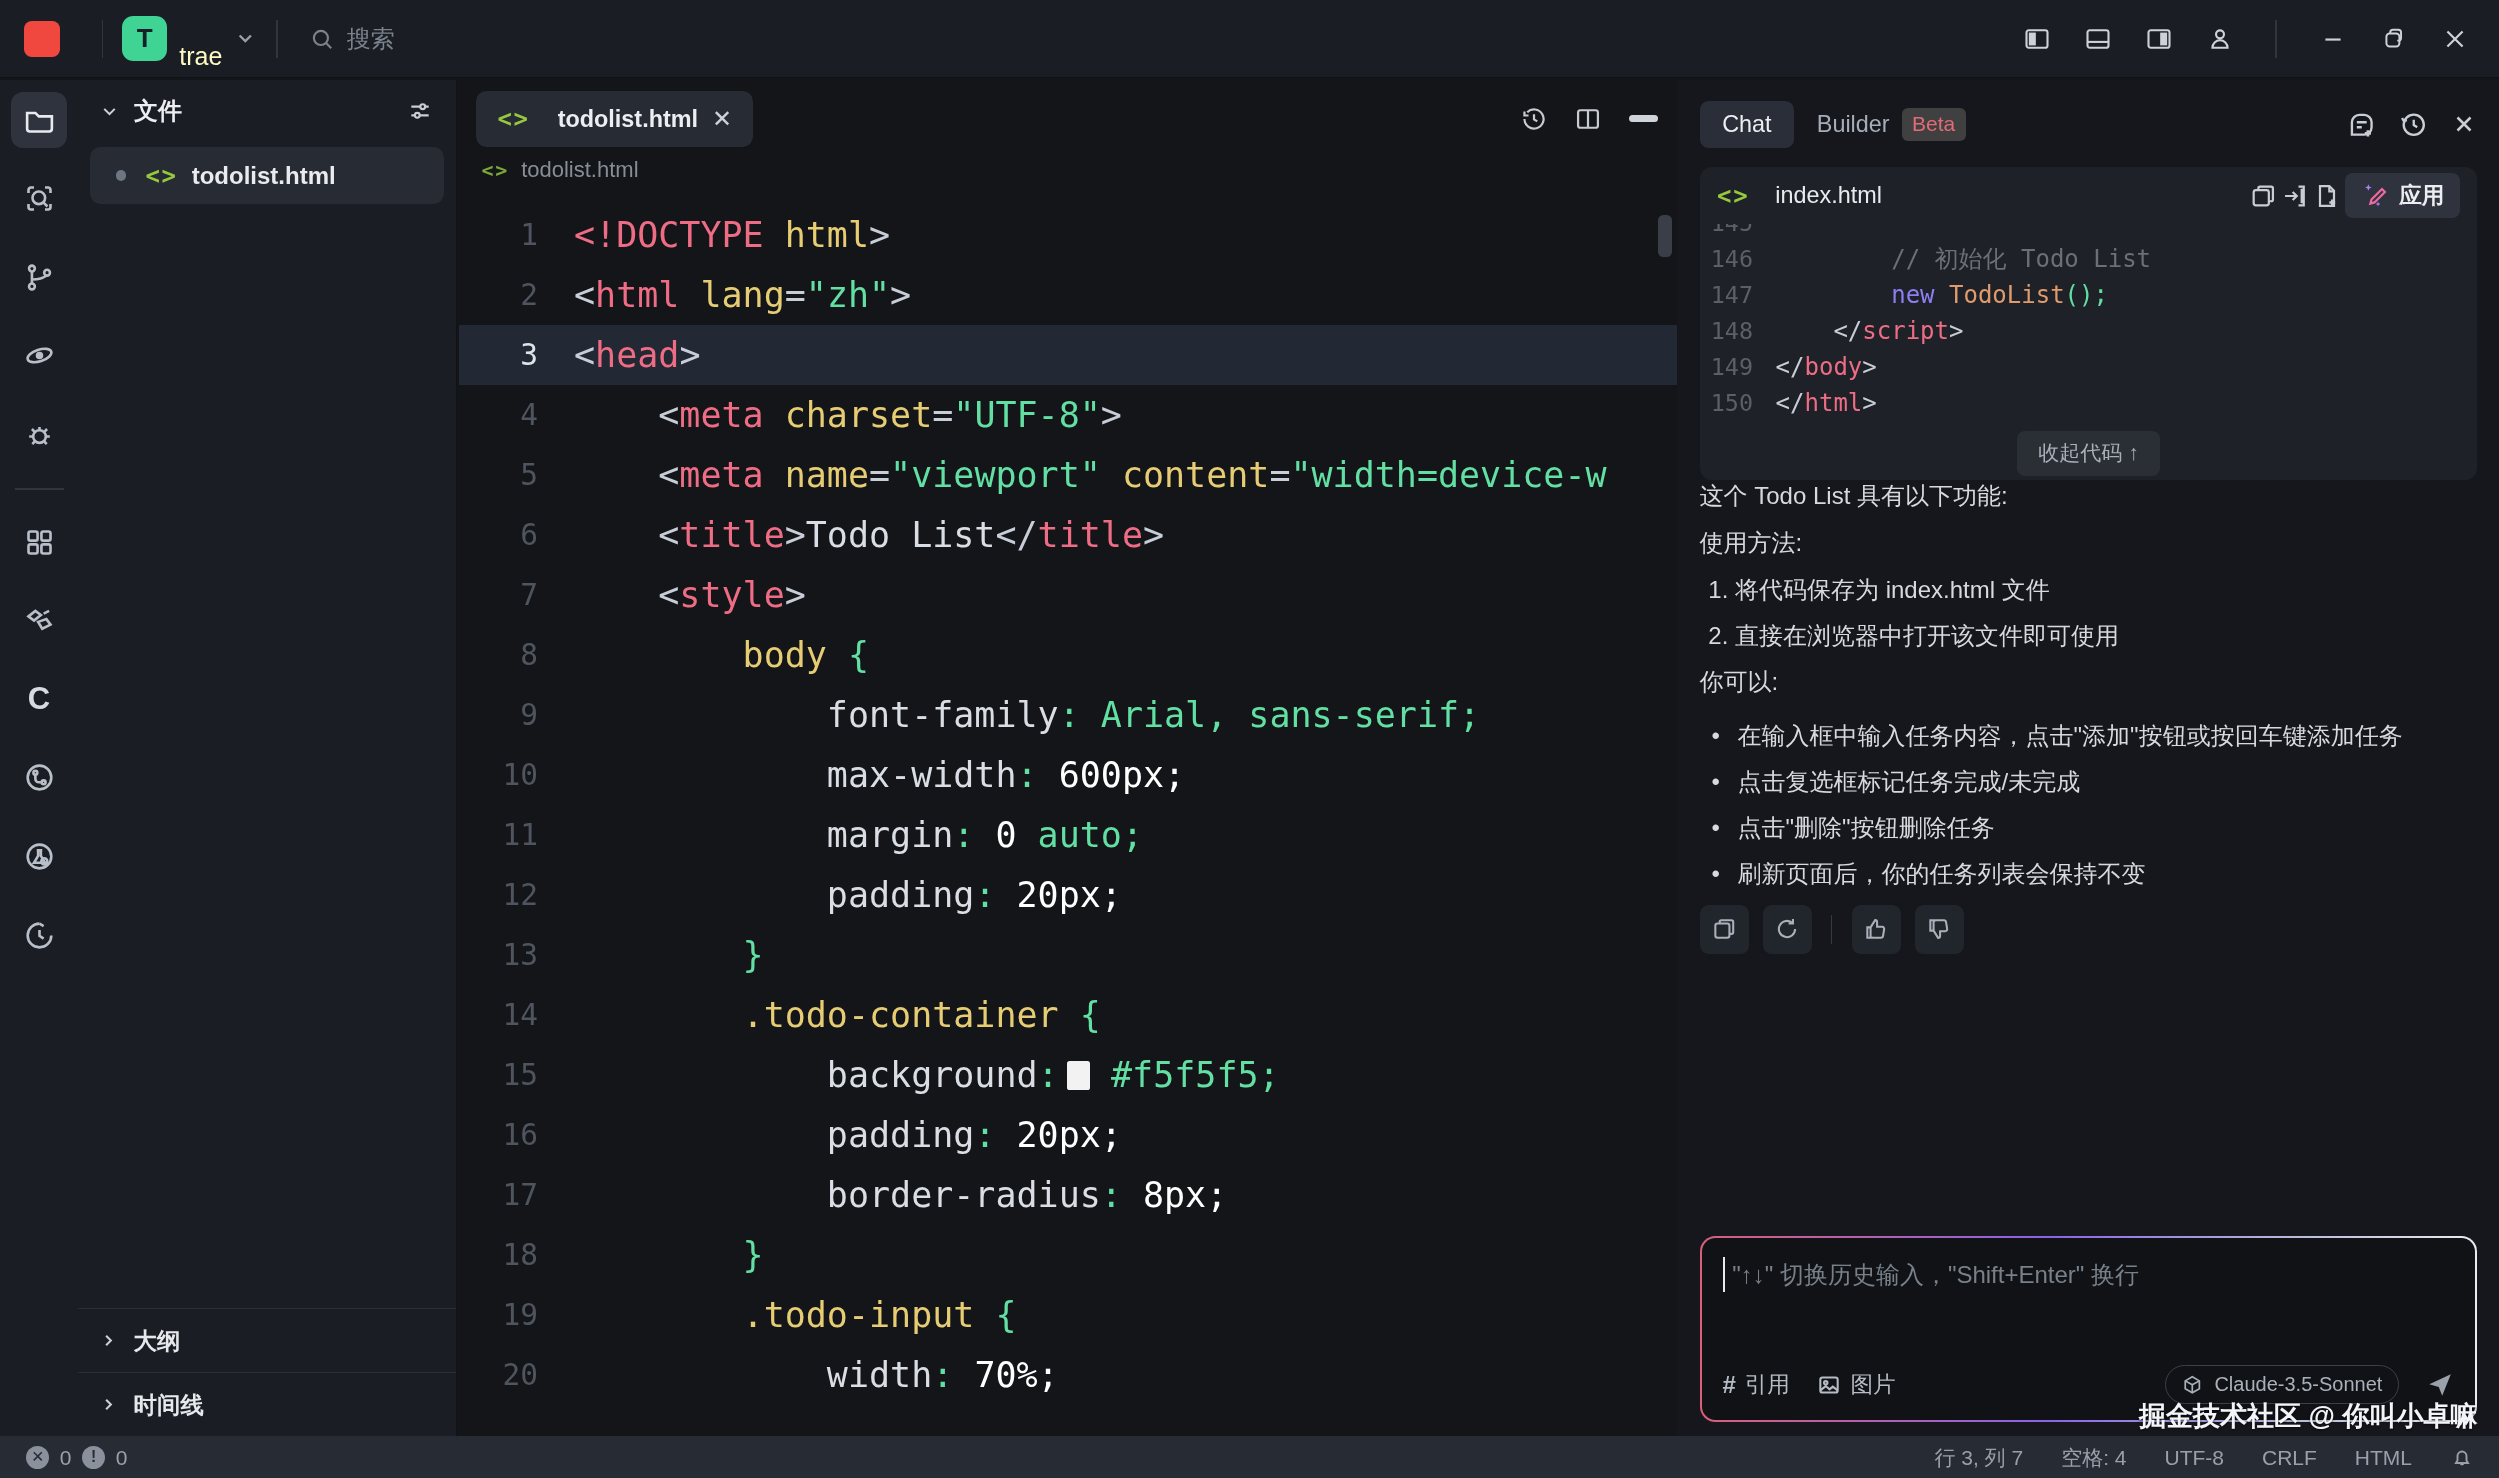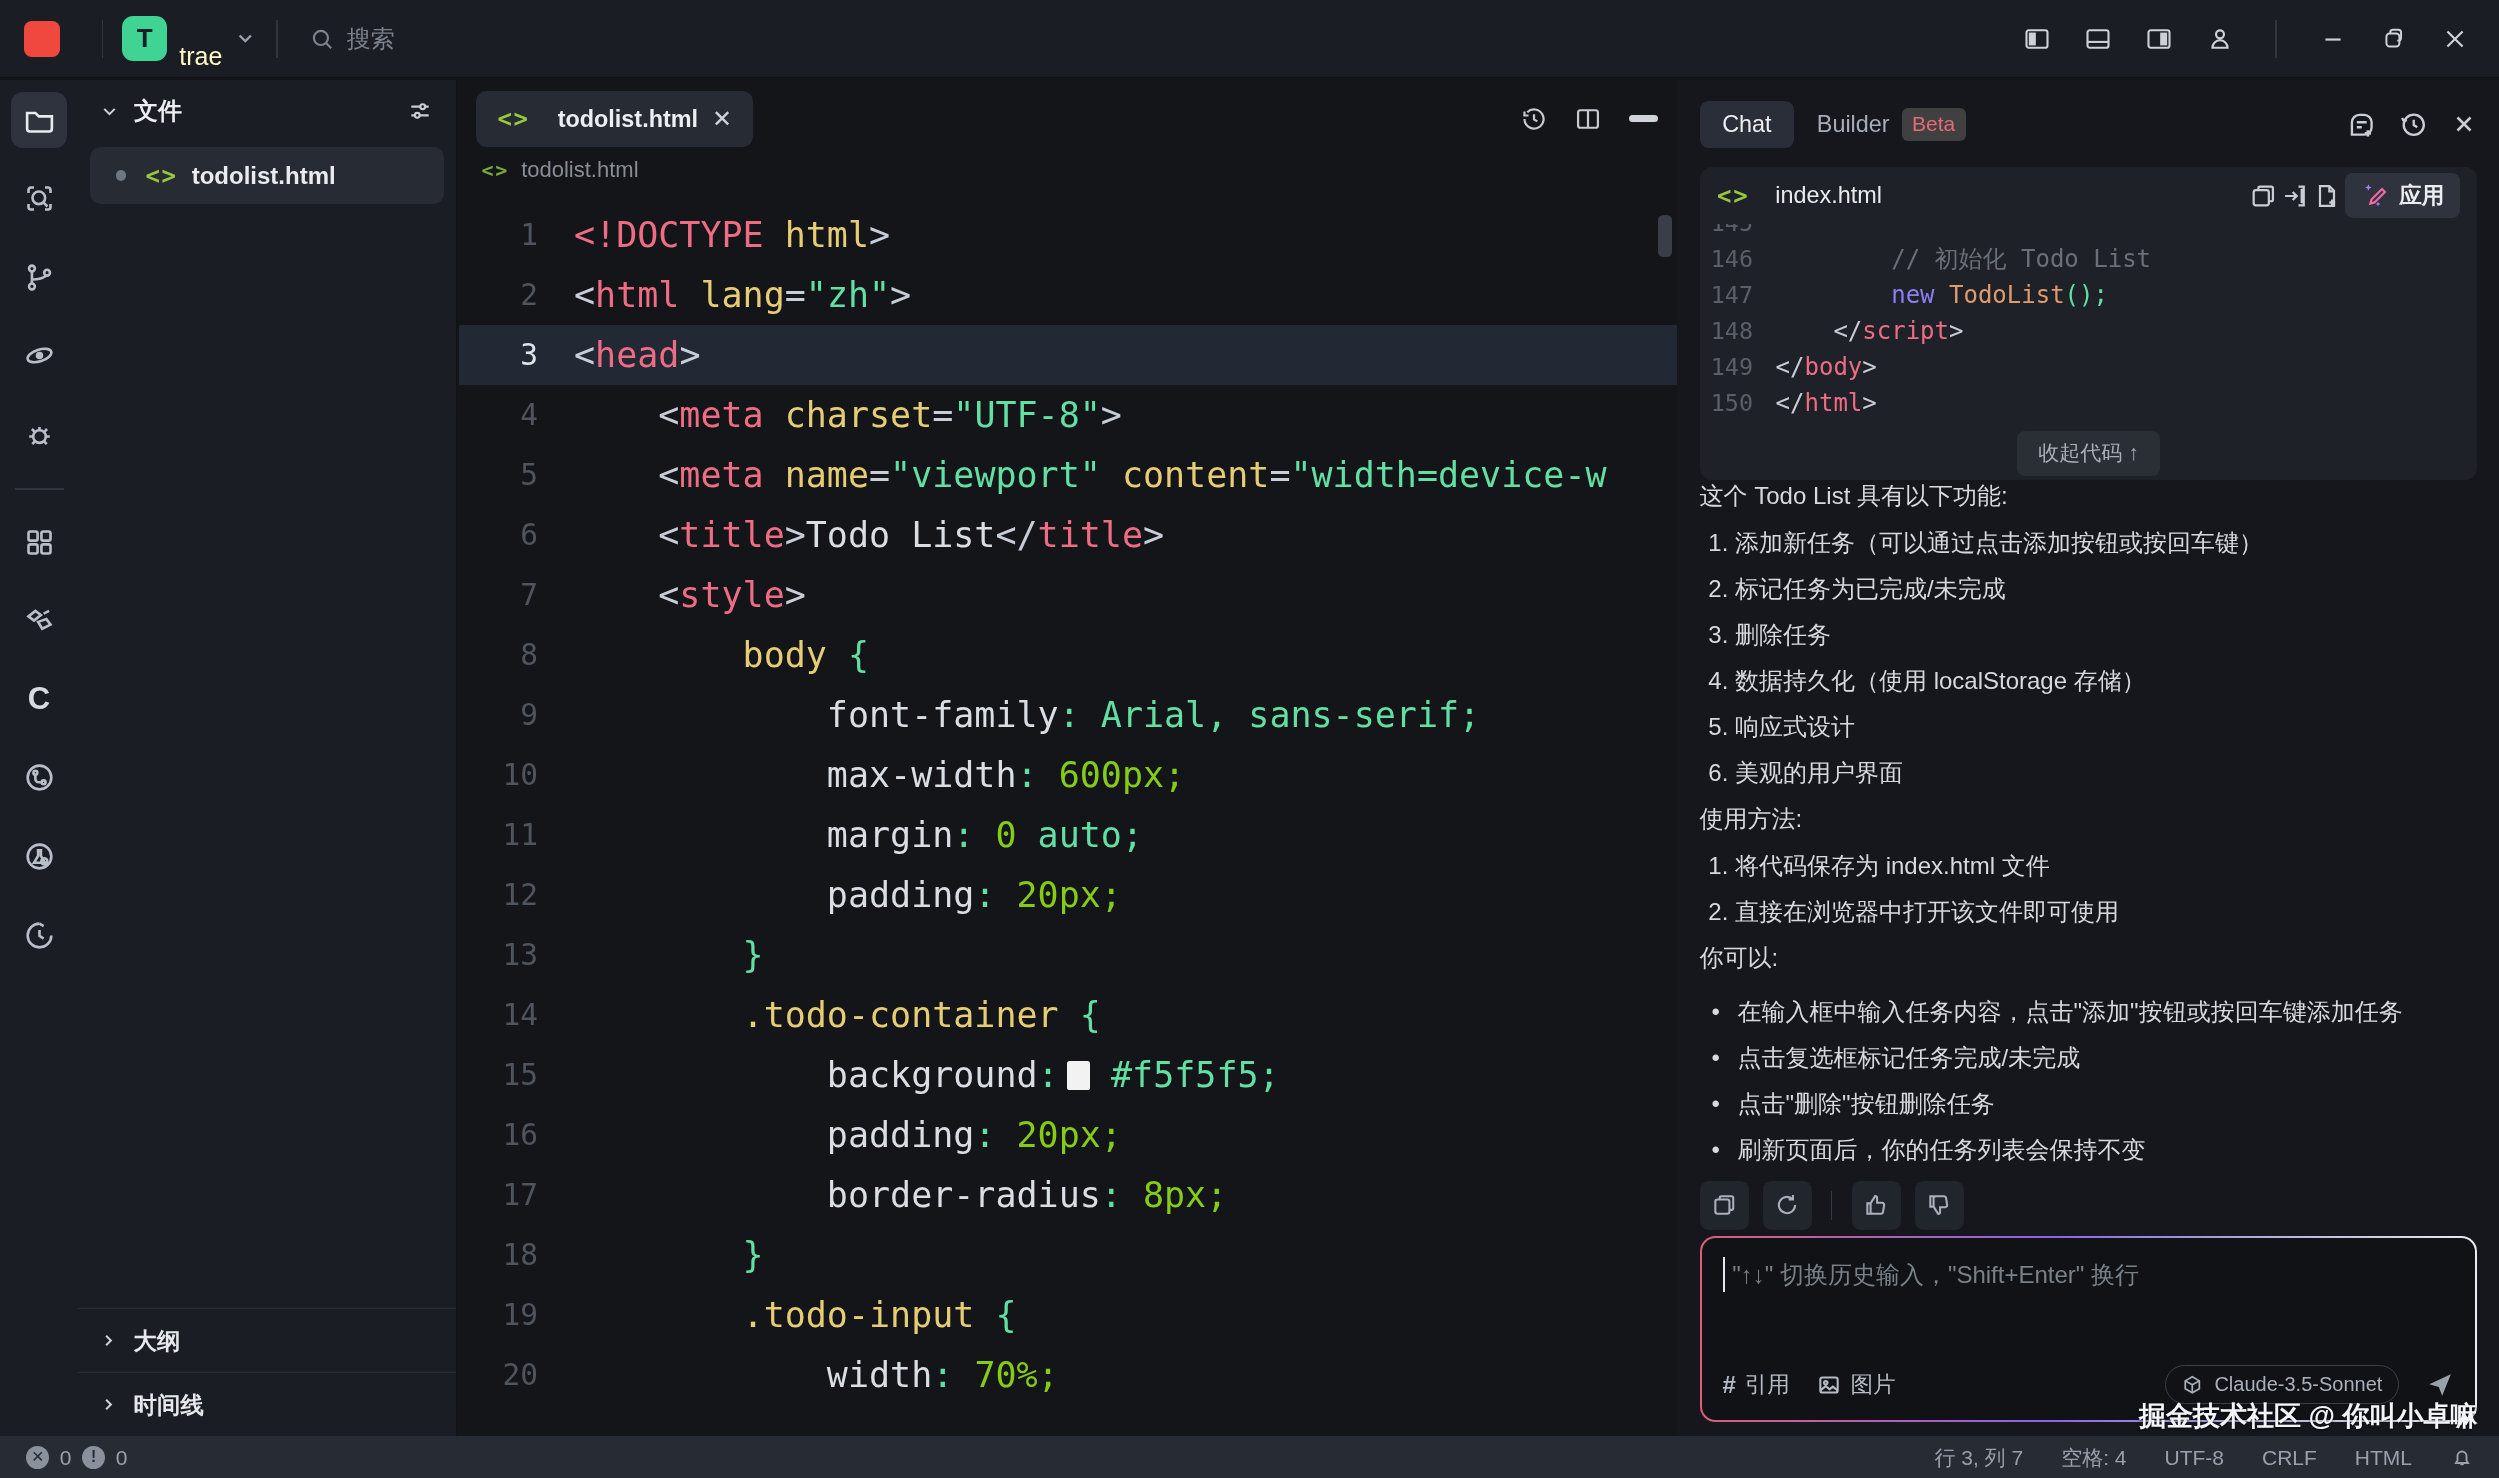--- a/index.html
+++ b/index.html
@@ -53,21 +53,21 @@
   .ellipsis { font-size:29.5px; color:#c6cbd3; letter-spacing:1.7px; }
   .breadcrumb { height:38px; display:flex; align-items:center; padding-left:22.6px; gap:10.4px; color:#878d97; font-size:22px; }
   .breadcrumb .html-glyph { font-size:20px; margin-right:1.7px; color:#7ba83a; }
   .codearea { position:relative; padding-top:15.6px; font-family:"DejaVu Sans Mono",monospace; font-size:35px; overflow:hidden; height:1224px; }
   .cl-row { display:flex; align-items:center; height:60px; white-space:pre; }
   .cl-row.cur { background:#232934; }
   .cl-row .ln { width:115px; text-align:right; padding-right:36px; font-size:29.5px; color:#4f555f; flex:none; }
   .cl-row.cur .ln { color:#e0e4ea; }
   .cl-code { flex:1; overflow:hidden; }
   .t-tg{color:#ee6d85} .t-pu{color:#c8ced8} .t-at{color:#e6cd73} .t-st{color:#62dfa2}
-  .t-pr{color:#d9dde4} .t-nu{color:#84cc16} .t-kw{color:#8d7ff2} .t-cl{color:#e09b6d}
+  .t-pr{color:#d9dde4} .t-nu{color:#ffffff} .t-kw{color:#8d7ff2} .t-cl{color:#e09b6d}
   .t-cm{color:#697079} .t-br{color:#62dfa2} .t-tx{color:#d9dde4}
   .swatch { display:inline-block; width:22.6px; height:29.5px; background:#f2f2f2; border-radius:2.6px; vertical-align:-3.5px; margin-left:8.7px; }
   .scroll-dash { position:absolute; right:19px; top:35px; width:29.5px; height:7px; border-radius:3.5px; background:#cfd4db; }
   .scroll-thumb { position:absolute; right:5.2px; top:135px; width:14px; height:42px; border-radius:5.2px; background:#3a3f47; }
 
   
   .chatpanel { position:absolute; left:1677px; top:80px; width:823px; height:1356px; background:#15171c; padding:10.4px 22.6px 0 22.6px; }
   .cp-header { height:68px; display:flex; align-items:center; gap:22.6px; }
   .cp-tab { font-size:23.4px; color:#eceef1; background:#2a2e38; border-radius:8.7px; padding:10.4px 22.6px; }
   .cp-tab2 { font-size:23.4px; color:#a7adb8; display:flex; align-items:center; gap:12px; }
@@ -403,28 +403,20 @@
           <div class="cl-row"><span class="ln">149</span><span class="cl-code"><span class="t-pu">&lt;/</span><span class="t-tg">body</span><span class="t-pu">&gt;</span></span></div>
           <div class="cl-row"><span class="ln">150</span><span class="cl-code"><span class="t-pu">&lt;/</span><span class="t-tg">html</span><span class="t-pu">&gt;</span></span></div>
         </div>
       <div class="collapse-wrap">
         <span class="collapse-btn">收起代码 ↑</span>
       </div>
     </div>
 
     <div class="msg">
       <div class="msg-line">这个 Todo List 具有以下功能:</div>
-      <div>
-          <div class="msg-item">1. 添加新任务（可以通过点击添加按钮或按回车键）</div>
-          <div class="msg-item">2. 标记任务为已完成/未完成</div>
-          <div class="msg-item">3. 删除任务</div>
-          <div class="msg-item">4. 数据持久化（使用 localStorage 存储）</div>
-          <div class="msg-item">5. 响应式设计</div>
-          <div class="msg-item">6. 美观的用户界面</div>
-        </div>
       <div class="msg-line">使用方法:</div>
       <div>
           <div class="msg-item">1. 将代码保存为 index.html 文件</div>
           <div class="msg-item">2. 直接在浏览器中打开该文件即可使用</div>
         </div>
       <div class="msg-line">你可以:</div>
       <div class="msg-gap"></div>
       <div>
           <div class="msg-bullet">在输入框中输入任务内容，点击"添加"按钮或按回车键添加任务</div>
           <div class="msg-bullet">点击复选框标记任务完成/未完成</div>

